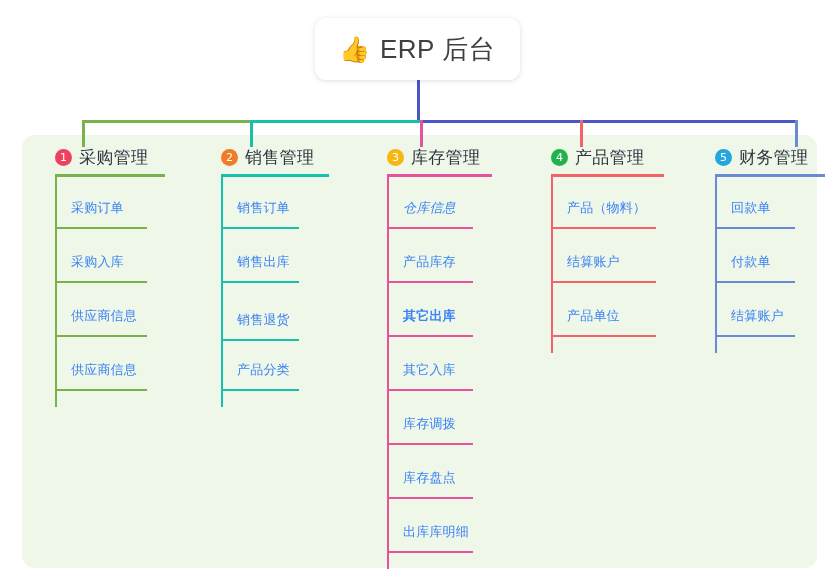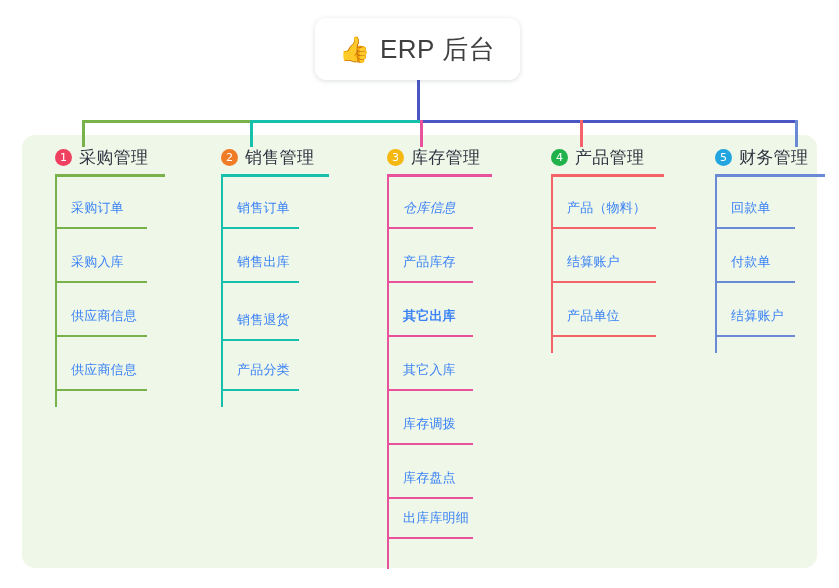--- a/index.html
+++ b/index.html
@@ -172,21 +172,21 @@
             <div class="kid-rule" style="width: 86px; background: rgb(232, 81, 156);"></div>
           </div>
           <div class="kid" style="top: 216px; width: 86px; text-align: right;">
             <span class="kid-label">库存调拨</span>
             <div class="kid-rule" style="width: 86px; background: rgb(232, 81, 156);"></div>
           </div>
           <div class="kid" style="top: 270px; width: 86px;">
             <span class="kid-label">库存盘点</span>
             <div class="kid-rule" style="width: 86px; background: rgb(232, 81, 156);"></div>
           </div>
-          <div class="kid" style="top: 310px; width: 86px;">
+          <div class="kid" style="top: 324px; width: 86px;">
             <span class="kid-label">出库库明细</span>
             <div class="kid-rule" style="width: 86px; background: rgb(232, 81, 156);"></div>
           </div>
         </div>
       </div>
       <div class="branch" style="left: 536px;">
         <div class="branch-head">
           <span class="badge" style="background: rgb(34, 178, 76);">4</span>
           <span class="branch-title">产品管理</span>
         </div>

